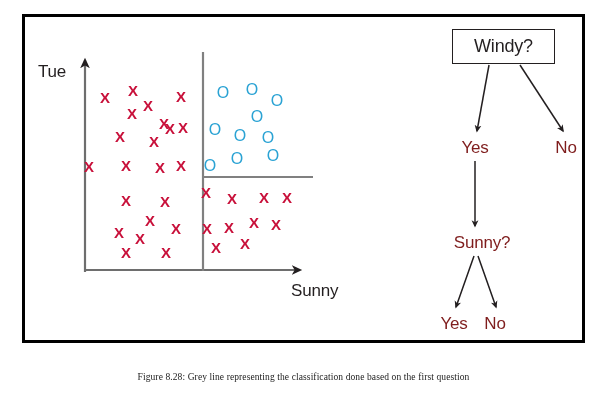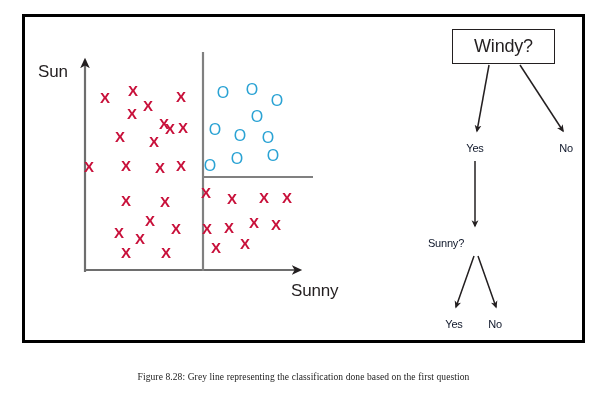--- a/index.html
+++ b/index.html
@@ -62,22 +62,22 @@
   }
   .marker-o {
     color: #2ba3d4;
     font-size: 16px;
     font-weight: normal;
   }
 
   .tree-node {
     position: absolute;
     font-family: "Liberation Sans", sans-serif;
-    font-size: 11px;
-    color: #0f172a;
+    font-size: 17px;
+    color: #7f1d1d;
     white-space: nowrap;
     transform: translate(-50%, -50%);
     letter-spacing: -0.2px;
     text-align: right;
   }
   .tree-box {
     position: absolute;
     border: 1.5px solid #231f20;
     background: #ffffff;
     box-sizing: border-box;
@@ -90,21 +90,21 @@
     letter-spacing: -0.2px;
   }
   #node-windy {
     left: 452px;
     top: 29px;
     width: 103px;
     height: 35px;
   }
   #node-yes-1  { left: 475px; top: 148px; }
   #node-no-1   { left: 566px; top: 148px; }
-  #node-sunny  { left: 446px; top: 243px; }
+  #node-sunny  { left: 482px; top: 243px; }
   #node-yes-2  { left: 454px; top: 324px; }
   #node-no-2   { left: 495px; top: 324px; }
 
   .caption {
     position: absolute;
     left: 0;
     top: 372px;
     width: 607px;
     text-align: center;
     font-family: Liberation Serif, serif;
@@ -143,21 +143,21 @@
 
     <line x1="520" y1="65" x2="563" y2="131" stroke="#231f20" stroke-width="1.5" marker-end="url(#arrow-dark)"></line>
 
     <line x1="475" y1="161" x2="475" y2="226" stroke="#231f20" stroke-width="1.5" marker-end="url(#arrow-dark)"></line>
 
     <line x1="474" y1="256" x2="456" y2="307" stroke="#231f20" stroke-width="1.5" marker-end="url(#arrow-dark)"></line>
 
     <line x1="478" y1="256" x2="496" y2="307" stroke="#231f20" stroke-width="1.5" marker-end="url(#arrow-dark)"></line>
   </svg>
 
-  <div class="axis-label" id="label-sun">Sun</div>
+  <div class="axis-label" id="label-sun">Tue</div>
   <div class="axis-label" id="label-wind">Sunny</div>
 
   <div id="markers-layer">
       <div class="marker marker-x" style="left: 105px; top: 97px;">X</div>
       <div class="marker marker-x" style="left: 133px; top: 90px;">X</div>
       <div class="marker marker-x" style="left: 181px; top: 96px;">X</div>
       <div class="marker marker-x" style="left: 148px; top: 105px;">X</div>
       <div class="marker marker-x" style="left: 132px; top: 113px;">X</div>
       <div class="marker marker-x" style="left: 170px; top: 128px;">X</div>
       <div class="marker marker-x" style="left: 120px; top: 136px;">X</div>

